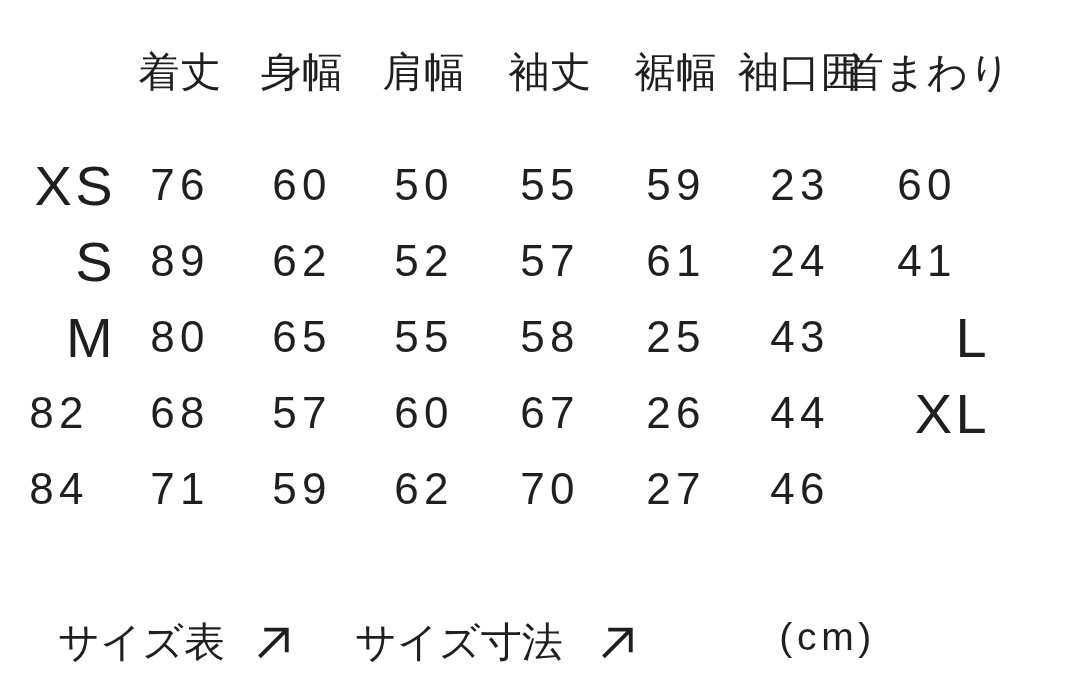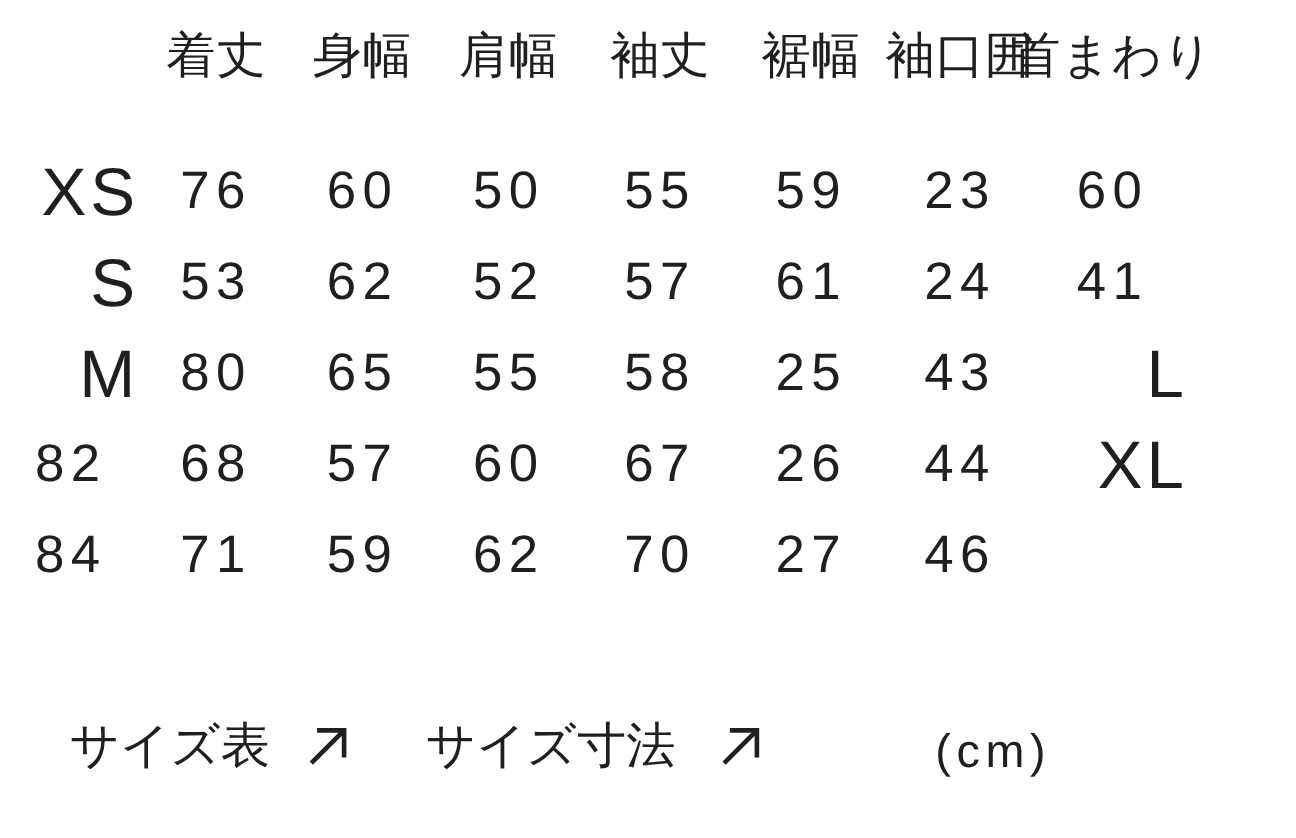--- a/index.html
+++ b/index.html
@@ -2,21 +2,21 @@
 <html><head>
 <meta charset="utf-8">
 <style>
   * { margin: 0; padding: 0; box-sizing: border-box; }
   html, body { background: #ffffff; }
   body {
     width: 1080px; height: 698px; overflow: hidden;
     font-family: "Liberation Sans", "DejaVu Sans", sans-serif;
     color: #1f1f1f;
   }
-  .page { width: 948px; height: 698px; padding-top: 16px; }
+  .page { width: 948px; height: 698px; padding-top: 42px; }
 
   .grid {
     display: grid;
     grid-template-columns: 118px 124px 120px 124px 128px 124px 124px 130px;
   }
   .cell {
     display: flex; align-items: center; justify-content: center;
     white-space: nowrap; overflow: visible;
   }
   .head {
@@ -35,21 +35,21 @@
   }
   .num {
     height: 76px;
     font-size: 44px;
     letter-spacing: 0.12em;
   }
 
   .footer {
     margin-top: 88px;
     height: 60px;
-    display: flex; align-items: flex-end;
+    display: flex; align-items: flex-start;
     padding: 0 72px 0 58px;
   }
   .link {
     display: flex; align-items: center;
     gap: 26px;
     font-size: 41px;
     color: #1f1f1f;
     text-decoration: none;
     cursor: pointer;
   }
@@ -82,21 +82,21 @@
     <div class="cell size">XS</div>
     <div class="cell num">76</div>
     <div class="cell num">60</div>
     <div class="cell num">50</div>
     <div class="cell num">55</div>
     <div class="cell num">59</div>
     <div class="cell num">23</div>
     <div class="cell num">60</div>
 
     <div class="cell size">S</div>
-    <div class="cell num">53</div>
+    <div class="cell num">89</div>
     <div class="cell num">62</div>
     <div class="cell num">52</div>
     <div class="cell num">57</div>
     <div class="cell num">61</div>
     <div class="cell num">24</div>
     <div class="cell num">41</div>
 
     <div class="cell size">M</div>
     <div class="cell num">80</div>
     <div class="cell num">65</div>

